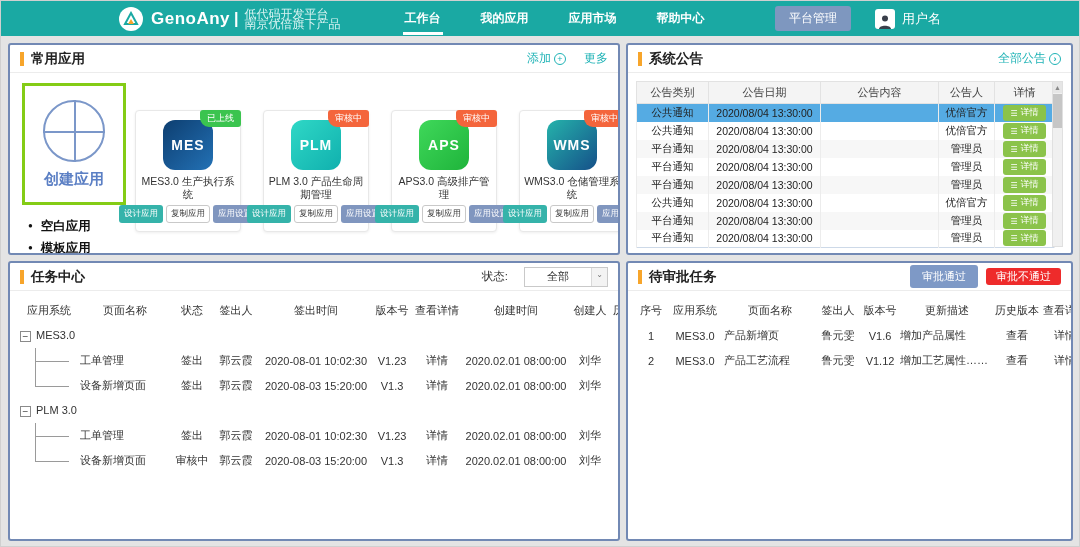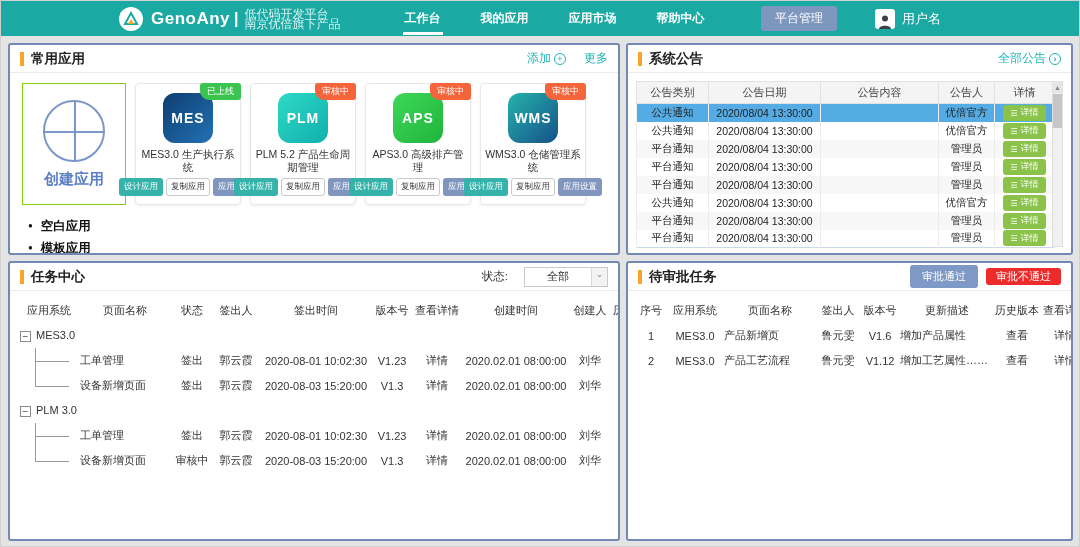--- a/index.html
+++ b/index.html
@@ -9,50 +9,50 @@
   
   .topbar { height:35px; background:#1aa9a3; display:flex; align-items:center; color:#fff; padding:0 10px; }
   .logo-wrap { display:flex; align-items:center; margin-left:108px; }
   .logo-circle { width:24px; height:24px; border-radius:50%; background:#fff; display:flex; align-items:center; justify-content:center; margin-right:8px; }
   .brand { font-size:17px; font-weight:bold; letter-spacing:.5px; }
   .brand-bar { font-size:16px; font-weight:bold; margin:0 6px 0 4px; }
   .tagline { font-size:12px; line-height:10px; color:#d8f3f1; }
   .nav { display:flex; gap:36px; margin-left:62px; }
   .nav-item { font-size:12px; font-weight:bold; color:#fff; padding:7px 2px 5px; cursor:pointer; border-bottom:3px solid transparent; }
   .nav-item.active { border-bottom:3px solid #fff; }
-  .top-right { display:flex; align-items:center; gap:38px; margin-left:auto; margin-right:128px; }
+  .top-right { display:flex; align-items:center; gap:24px; margin-left:auto; margin-right:128px; }
   .platform-btn { background:#7e97bf; color:#fff; font-size:12px; padding:4px 14px; border:none; border-radius:3px; cursor:pointer; }
   .user-wrap { display:flex; align-items:center; gap:7px; }
   .avatar { width:20px; height:20px; background:#fff; border-radius:3px; display:flex; align-items:flex-end; justify-content:center; overflow:hidden; }
   .username { font-size:13px; }
 
   
   .content { display:grid; grid-template-columns:612px 447px; grid-template-rows:212px 280px; gap:6px; padding:7px; }
   .panel { background:#fff; border:2px solid #7289b4; border-radius:3px; overflow:hidden; display:flex; flex-direction:column; }
   .panel-head { display:flex; align-items:center; height:28px; padding:0 10px; border-bottom:1px solid #ececec; flex-shrink:0; }
   .accent { width:4px; height:14px; background:#f7a52b; margin-right:7px; }
   .panel-title { font-size:13.5px; font-weight:bold; color:#222; }
   .head-right { margin-left:auto; display:flex; align-items:center; gap:18px; }
   .tlink { color:#1fb3b6; font-size:12px; cursor:pointer; display:flex; align-items:center; gap:3px; }
   .circle-ico { width:12px; height:12px; border:1px solid #1fb3b6; border-radius:50%; font-size:9px; line-height:10px; text-align:center; display:inline-block; }
   .plus-circle::before { content:"+"; }
   .arrow-circle::before { content:"›"; font-weight:bold; }
 
   
   .apps-body { display:flex; padding:10px 12px 0; gap:9px; }
   .left-col { display:flex; flex-direction:column; width:104px; }
-  .create-card { width:104px; height:122px; background:#fff; border:1px solid #84cc16; display:flex; flex-direction:column; align-items:center; justify-content:center; gap:8px; cursor:pointer; }
+  .create-card { width:104px; height:122px; background:#fff; border:3px solid #84cc16; display:flex; flex-direction:column; align-items:center; justify-content:center; gap:8px; cursor:pointer; }
   .circle-plus { width:62px; height:62px; border:2px solid #7b97c9; border-radius:50%; position:relative; }
   .circle-plus::before { content:""; position:absolute; left:50%; top:-2px; bottom:-2px; width:2px; background:#7b97c9; }
   .circle-plus::after { content:""; position:absolute; top:50%; left:-2px; right:-2px; height:2px; background:#7b97c9; }
   .create-label { color:#5b7fc4; font-size:15px; font-weight:bold; }
   .bullets { list-style:none; margin-top:10px; padding-left:6px; }
   .bullets li { font-size:12.5px; font-weight:bold; color:#111; line-height:22px; white-space:nowrap; }
   .bullets li::before { content:"●"; font-size:8px; vertical-align:2px; margin-right:8px; }
-  .cards-row { display:flex; gap:9px; }
+  .cards-row { display:flex; gap:22px;align-items:center; }
   .app-card { width:106px; height:122px; background:#fff; border:1px solid #e8e8e8; border-radius:4px; box-shadow:0 1px 3px rgba(0,0,0,.07); position:relative; display:flex; flex-direction:column; align-items:center; padding-top:9px; }
   .badge { position:absolute; top:-1px; right:-1px; font-size:9px; color:#fff; padding:2px 7px; border-radius:3px 3px 3px 9px; }
   .badge-green { background:#3bc44f; }
   .badge-orange { background:#f4653c; }
   .app-icon { width:50px; height:50px; border-radius:12px; color:#fff; font-weight:bold; font-size:14px; display:flex; align-items:center; justify-content:center; letter-spacing:1px; }
   .ic-mes { background:linear-gradient(135deg,#0d3e70,#2371b5); }
   .ic-plm { background:linear-gradient(135deg,#2fd8c6,#10b0ae); }
   .ic-aps { background:linear-gradient(135deg,#3fd85a,#1fb43b); }
   .ic-wms { background:linear-gradient(135deg,#25b3ab,#155089); }
   .app-name { font-size:10.5px; color:#333; margin-top:5px; text-align:center; line-height:1.25; padding:0 3px; height:26px; overflow:hidden; }
@@ -180,21 +180,21 @@
             <span class="card-btns">
               <span class="card-btn btn-design">设计应用</span>
               <span class="card-btn btn-copy">复制应用</span>
               <span class="card-btn btn-settings">应用设置</span>
             </span>
           </div>
 
           <div class="app-card">
             <span class="badge badge-orange">审核中</span>
             <span class="app-icon ic-plm">PLM</span>
-            <span class="app-name">PLM 5.2 产品生命周期管理</span>
+            <span class="app-name">PLM 3.0 产品生命周期管理</span>
             <span class="card-btns">
               <span class="card-btn btn-design">设计应用</span>
               <span class="card-btn btn-copy">复制应用</span>
               <span class="card-btn btn-settings">应用设置</span>
             </span>
           </div>
 
           <div class="app-card">
             <span class="badge badge-orange">审核中</span>
             <span class="app-icon ic-aps">APS</span>

